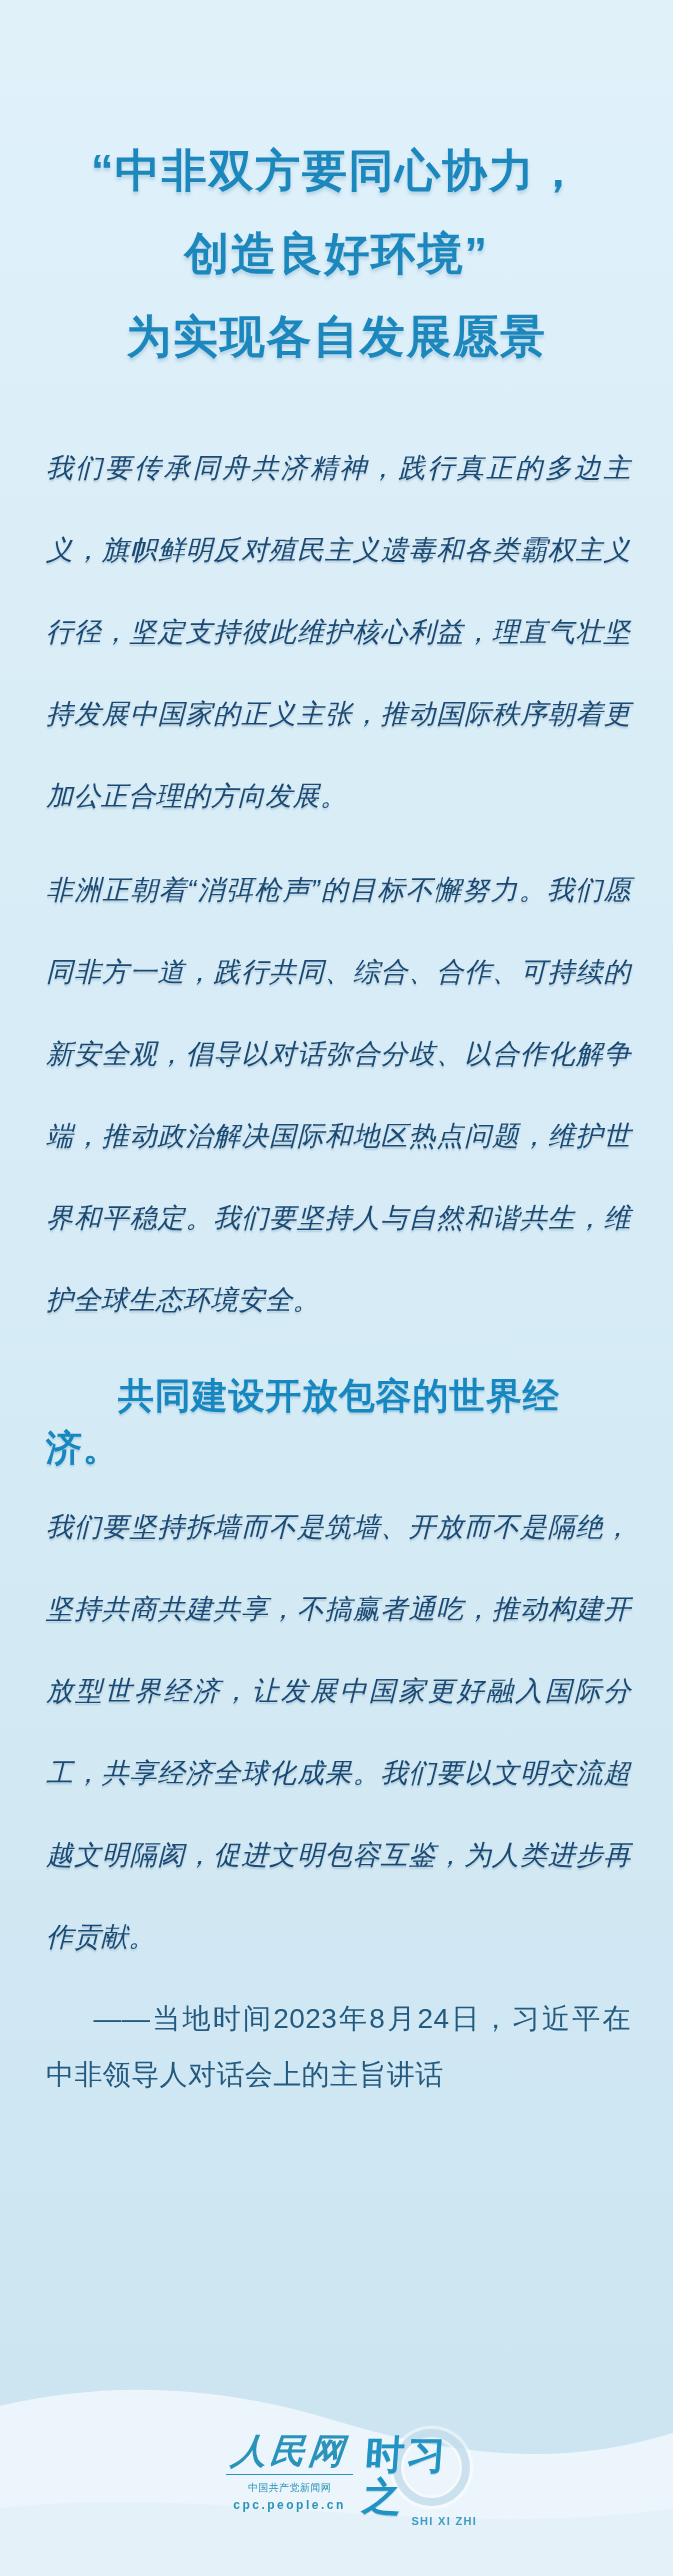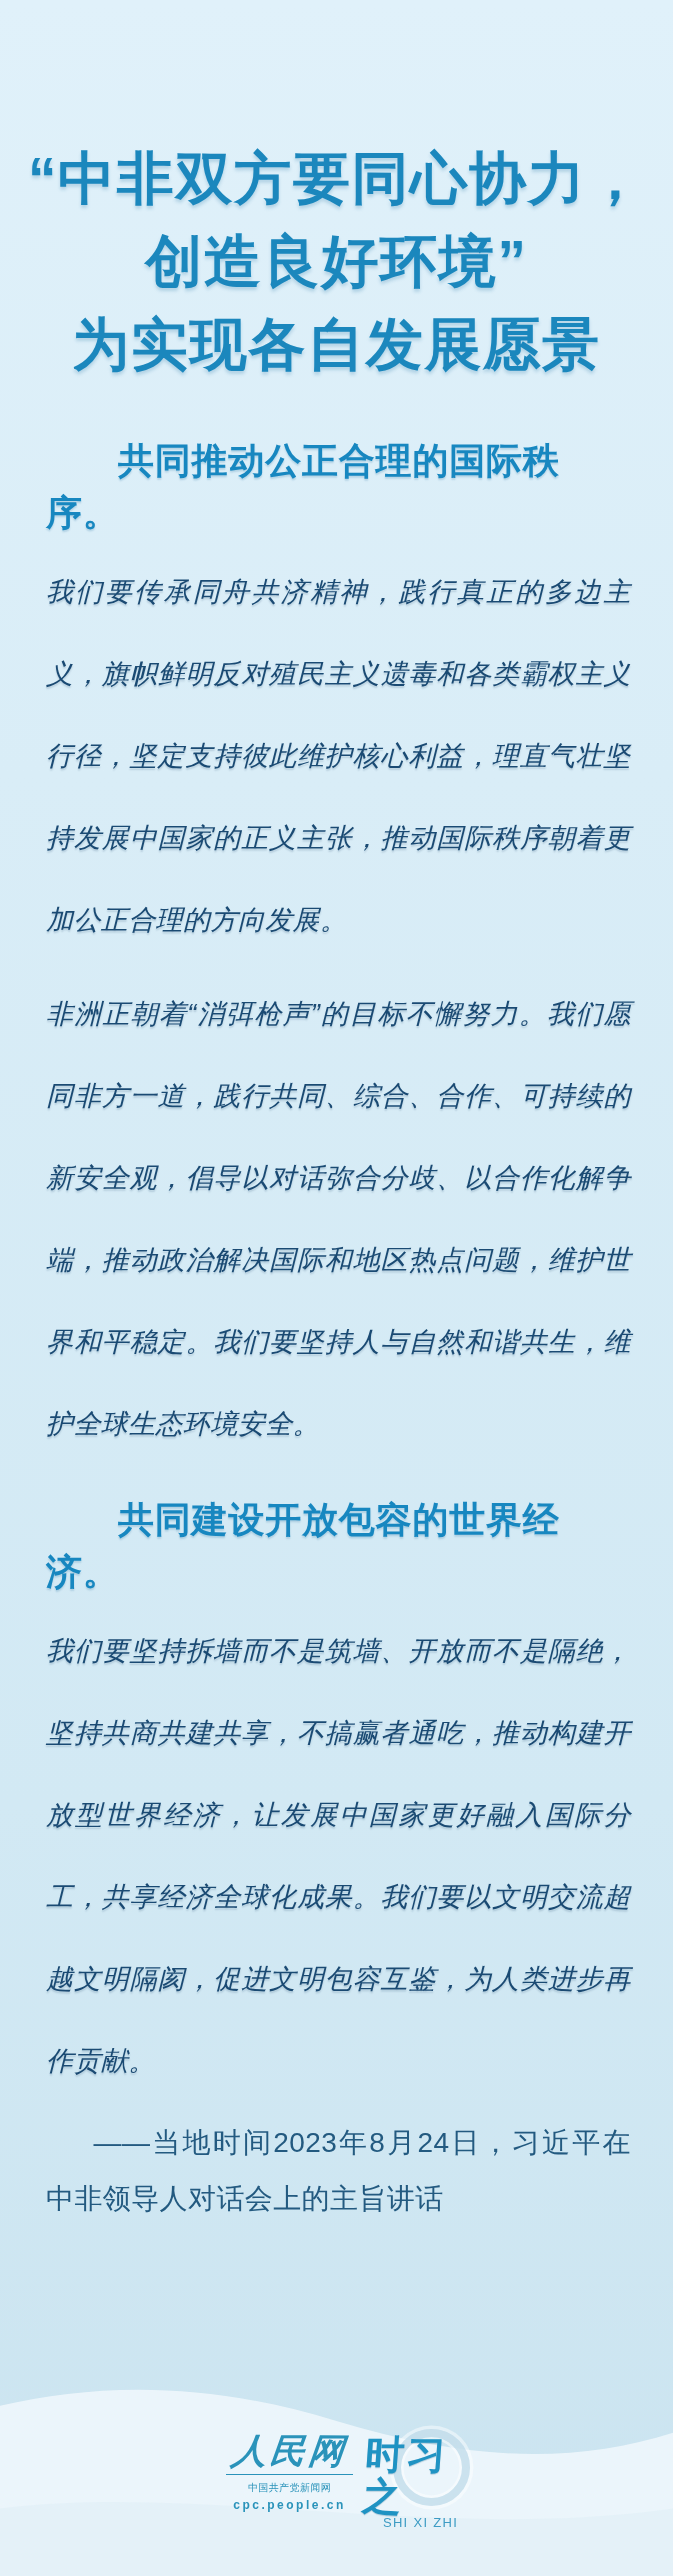--- a/index.html
+++ b/index.html
@@ -13,21 +13,21 @@
     width:673px;
     height:2576px;
     overflow:hidden;
     background:linear-gradient(180deg,#e0f1fa 0%,#d9edf7 30%,#d2e9f4 70%,#cbe4f0 100%);
   }
   
   .title{
     padding-top:99px;
     text-align:center;
     font-weight:bold;
-    font-size:57px;
+    font-size:45px;
     line-height:83px;
     letter-spacing:1.7px;
     color:#1b87bd;
     text-shadow:0 2.5px 3.4px rgba(27,110,160,0.22);
   }
   
   .content{
     margin:49px 42px 0 46px;
   }
   .sec-head{
@@ -94,37 +94,36 @@
   .logo-shixizhi .sxz{
     position:relative;
     font-size:39px;font-weight:900;color:#1f93c3;
     transform:skewX(-4deg);
     letter-spacing:2.5px;line-height:42px;
     text-shadow:0 0.8px 0.8px rgba(20,90,130,0.25);
   }
   .logo-shixizhi .sxz-sub{
     position:relative;
     margin-top:-3.4px;padding-right:5px;
-    text-align:center;
-    font-size:13px;font-weight:normal;color:#3d9cc4;letter-spacing:1.3px;
+    text-align:right;
+    font-size:11px;font-weight:bold;color:#3d9cc4;letter-spacing:1.3px;
   }
 </style>
 </head>
 <body>
 
 <div class="poster">
 
   <h1 class="title">
     <div>“中非双方要同心协力，</div>
     <div>创造良好环境”</div>
     <div>为实现各自发展愿景</div>
   </h1>
 
   <div class="content">
-    <p class="sec-head first">共同推动公正合理的国际秩序。</p>
     <p class="sec-body">我们要传承同舟共济精神，践行真正的多边主义，旗帜鲜明反对殖民主义遗毒和各类霸权主义行径，坚定支持彼此维护核心利益，理直气壮坚持发展中国家的正义主张，推动国际秩序朝着更加公正合理的方向发展。</p>
 
     <p class="sec-body">非洲正朝着“消弭枪声”的目标不懈努力。我们愿同非方一道，践行共同、综合、合作、可持续的新安全观，倡导以对话弥合分歧、以合作化解争端，推动政治解决国际和地区热点问题，维护世界和平稳定。我们要坚持人与自然和谐共生，维护全球生态环境安全。</p>
 
     <p class="sec-head">共同建设开放包容的世界经济。</p>
     <p class="sec-body">我们要坚持拆墙而不是筑墙、开放而不是隔绝，坚持共商共建共享，不搞赢者通吃，推动构建开放型世界经济，让发展中国家更好融入国际分工，共享经济全球化成果。我们要以文明交流超越文明隔阂，促进文明包容互鉴，为人类进步再作贡献。</p>
 
     <p class="citation">——当地时间2023年8月24日，习近平在中非领导人对话会上的主旨讲话</p>
   </div>
 

